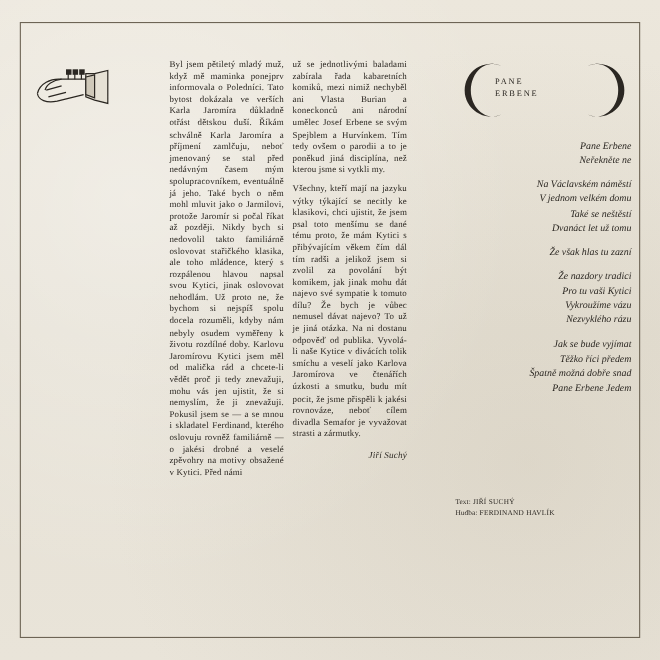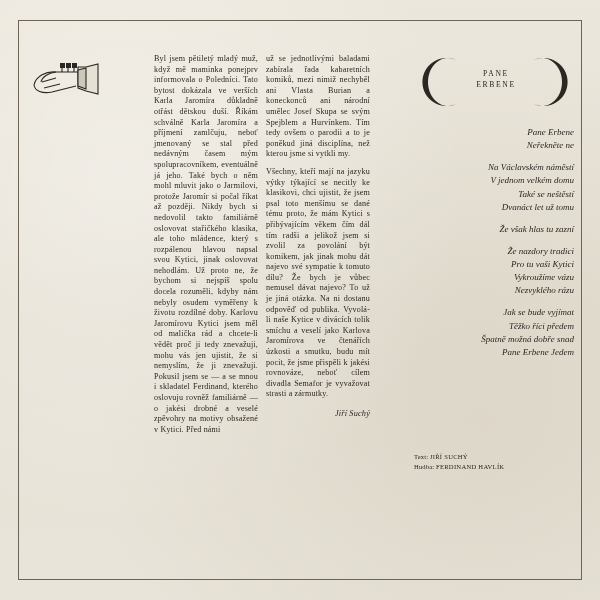--- a/index.html
+++ b/index.html
@@ -95,21 +95,20 @@
     left: 398px;
     top: 16px;
     width: 158px;
     height: 52px;
   }
   #med-title {
     position: absolute;
     left: 34px;
     top: 12px;
     width: 92px;
-    text-align: center;
     font-size: 7.6px;
     letter-spacing: 0.22em;
     line-height: 1.5;
     color: #2b2722;
   }
   .moon {
     position: absolute;
     top: 0;
     width: 52px;
     height: 52px;
@@ -156,21 +155,21 @@
           <path d="M18 30 L34 26"></path>
         </g>
       </svg>
     </div>
 
     <div id="col1" class="col">
       <p>Byl jsem pětiletý mladý muž, když mě maminka ponejprv informovala o Poledníci. Tato bytost dokázala ve verších Karla Jaromíra důkladně otřást dětskou duší. Říkám schválně Karla Jaromíra a příjmení zamlčuju, neboť jmenovaný se stal před nedávným časem mým spolupracovníkem, eventuálně já jeho. Také bych o něm mohl mluvit jako o Jarmilovi, protože Jaromír si počal říkat až později. Nikdy bych si nedovolil takto familiárně oslovovat stařičkého klasika, ale toho mládence, který s rozpálenou hlavou napsal svou Kytici, jinak oslovovat nehodlám. Už proto ne, že bychom si nejspíš spolu docela rozuměli, kdyby nám nebyly osudem vyměřeny k životu rozdílné doby. Karlovu Jaromírovu Kytici jsem měl od malička rád a chcete-li vědět proč ji tedy znevažuji, mohu vás jen ujistit, že si nemyslím, že ji znevažuji. Pokusil jsem se — a se mnou i skladatel Ferdinand, kterého oslovuju rovněž familiárně — o jakési drobné a veselé zpěvohry na motivy obsažené v Kytici. Před námi</p>
     </div>
 
     <div id="col2" class="col">
-      <p>už se jednotlivými baladami zabírala řada kabaretních komiků, mezi nimiž nechyběl ani Vlasta Burian a koneckonců ani národní umělec Josef Skupa se svým Spejblem a Hurvínkem. Tím tedy ovšem o parodii a to je poněkud jiná disciplína, než kterou jsme si vytkli my.</p>
+      <p>už se jednotlivými baladami zabírala řada kabaretních komiků, mezi nimiž nechyběl ani Vlasta Burian a koneckonců ani národní umělec Josef Erbene se svým Spejblem a Hurvínkem. Tím tedy ovšem o parodii a to je poněkud jiná disciplína, než kterou jsme si vytkli my.</p>
       <p style="height:7px"></p>
       <p>Všechny, kteří mají na jazyku výtky týkající se necitly ke klasikovi, chci ujistit, že jsem psal toto menšímu se dané tému proto, že mám Kytici s přibývajícím věkem čím dál tím radši a jelikož jsem si zvolil za povolání být komikem, jak jinak mohu dát najevo své sympatie k tomuto dílu? Že bych je vůbec nemusel dávat najevo? To už je jiná otázka. Na ni dostanu odpověď od publika. Vyvolá-li naše Kytice v divácích tolik smíchu a veselí jako Karlova Jaromírova ve čtenářích úzkosti a smutku, budu mít pocit, že jsme přispěli k jakési rovnováze, neboť cílem divadla Semafor je vyvažovat strasti a zármutky.</p>
       <div class="sig">Jiří Suchý</div>
     </div>
 
     <div id="medallion">
       <div class="moon left">
         <svg viewBox="0 0 52 52" width="52" height="52" xmlns="http://www.w3.org/2000/svg">
           <path d="M40 4 A24 24 0 1 0 40 48 A20 24 0 1 1 40 4 Z" fill="#2b2722"></path>
         </svg>

